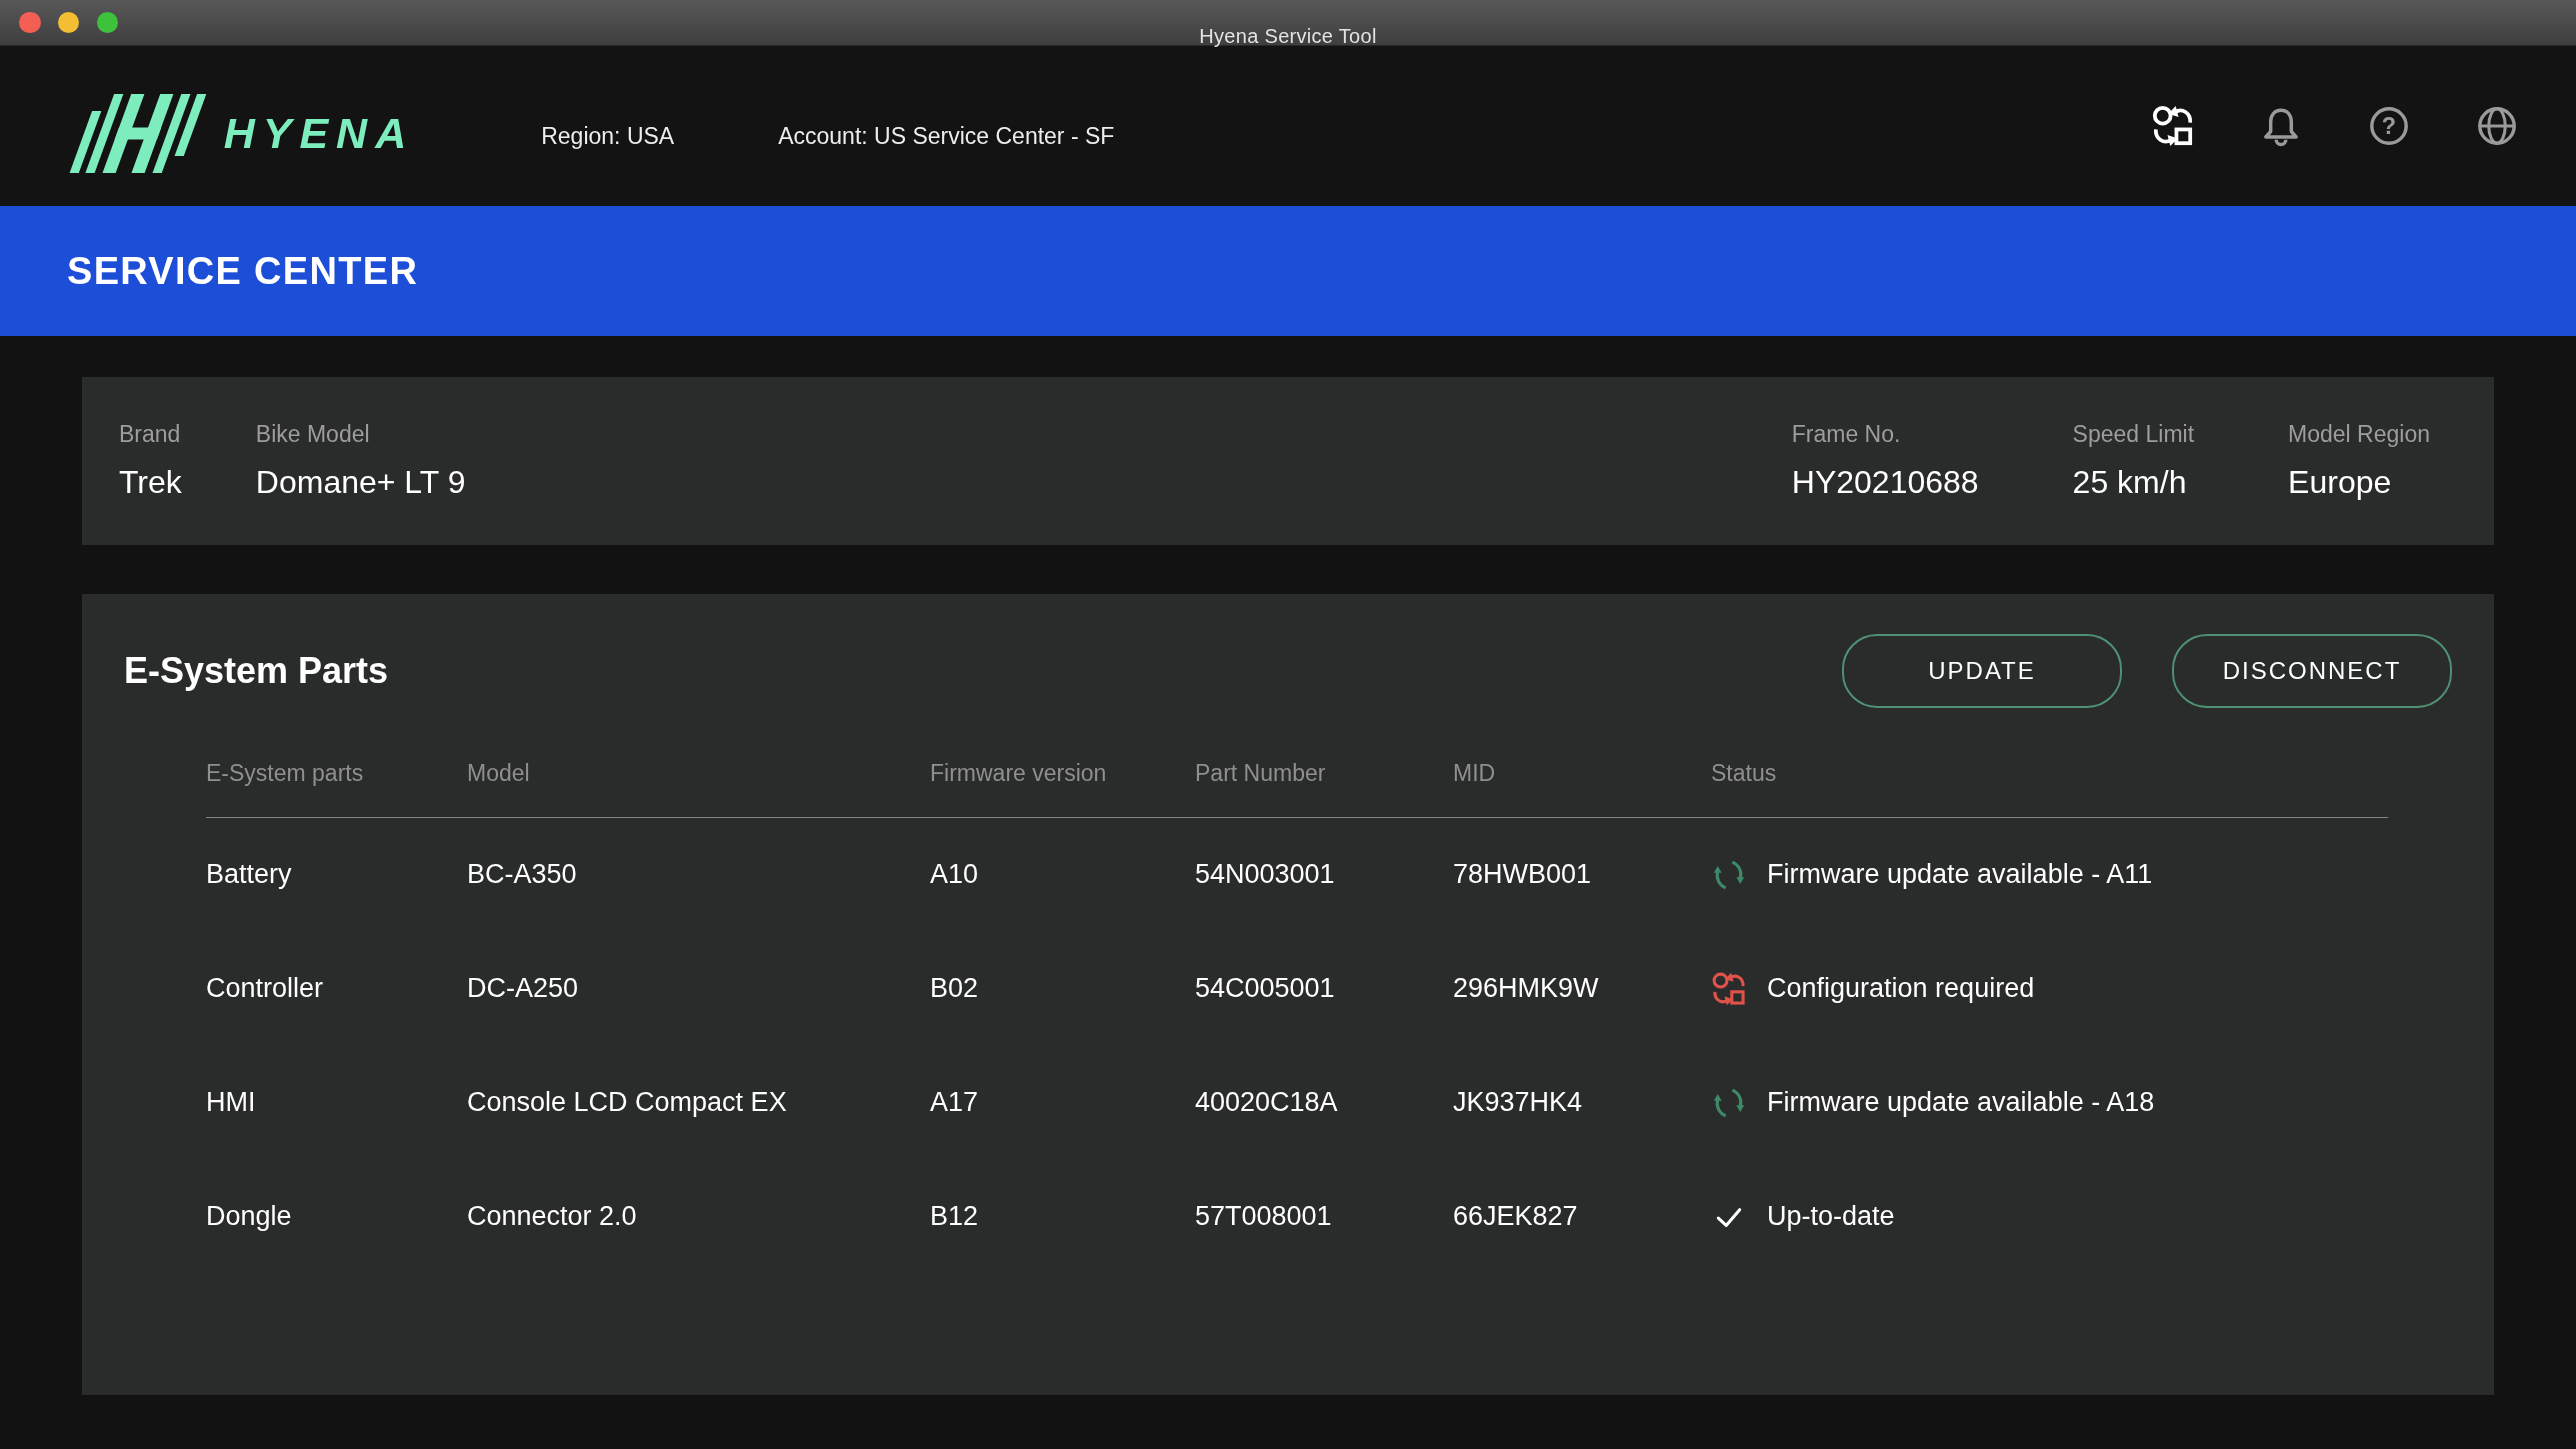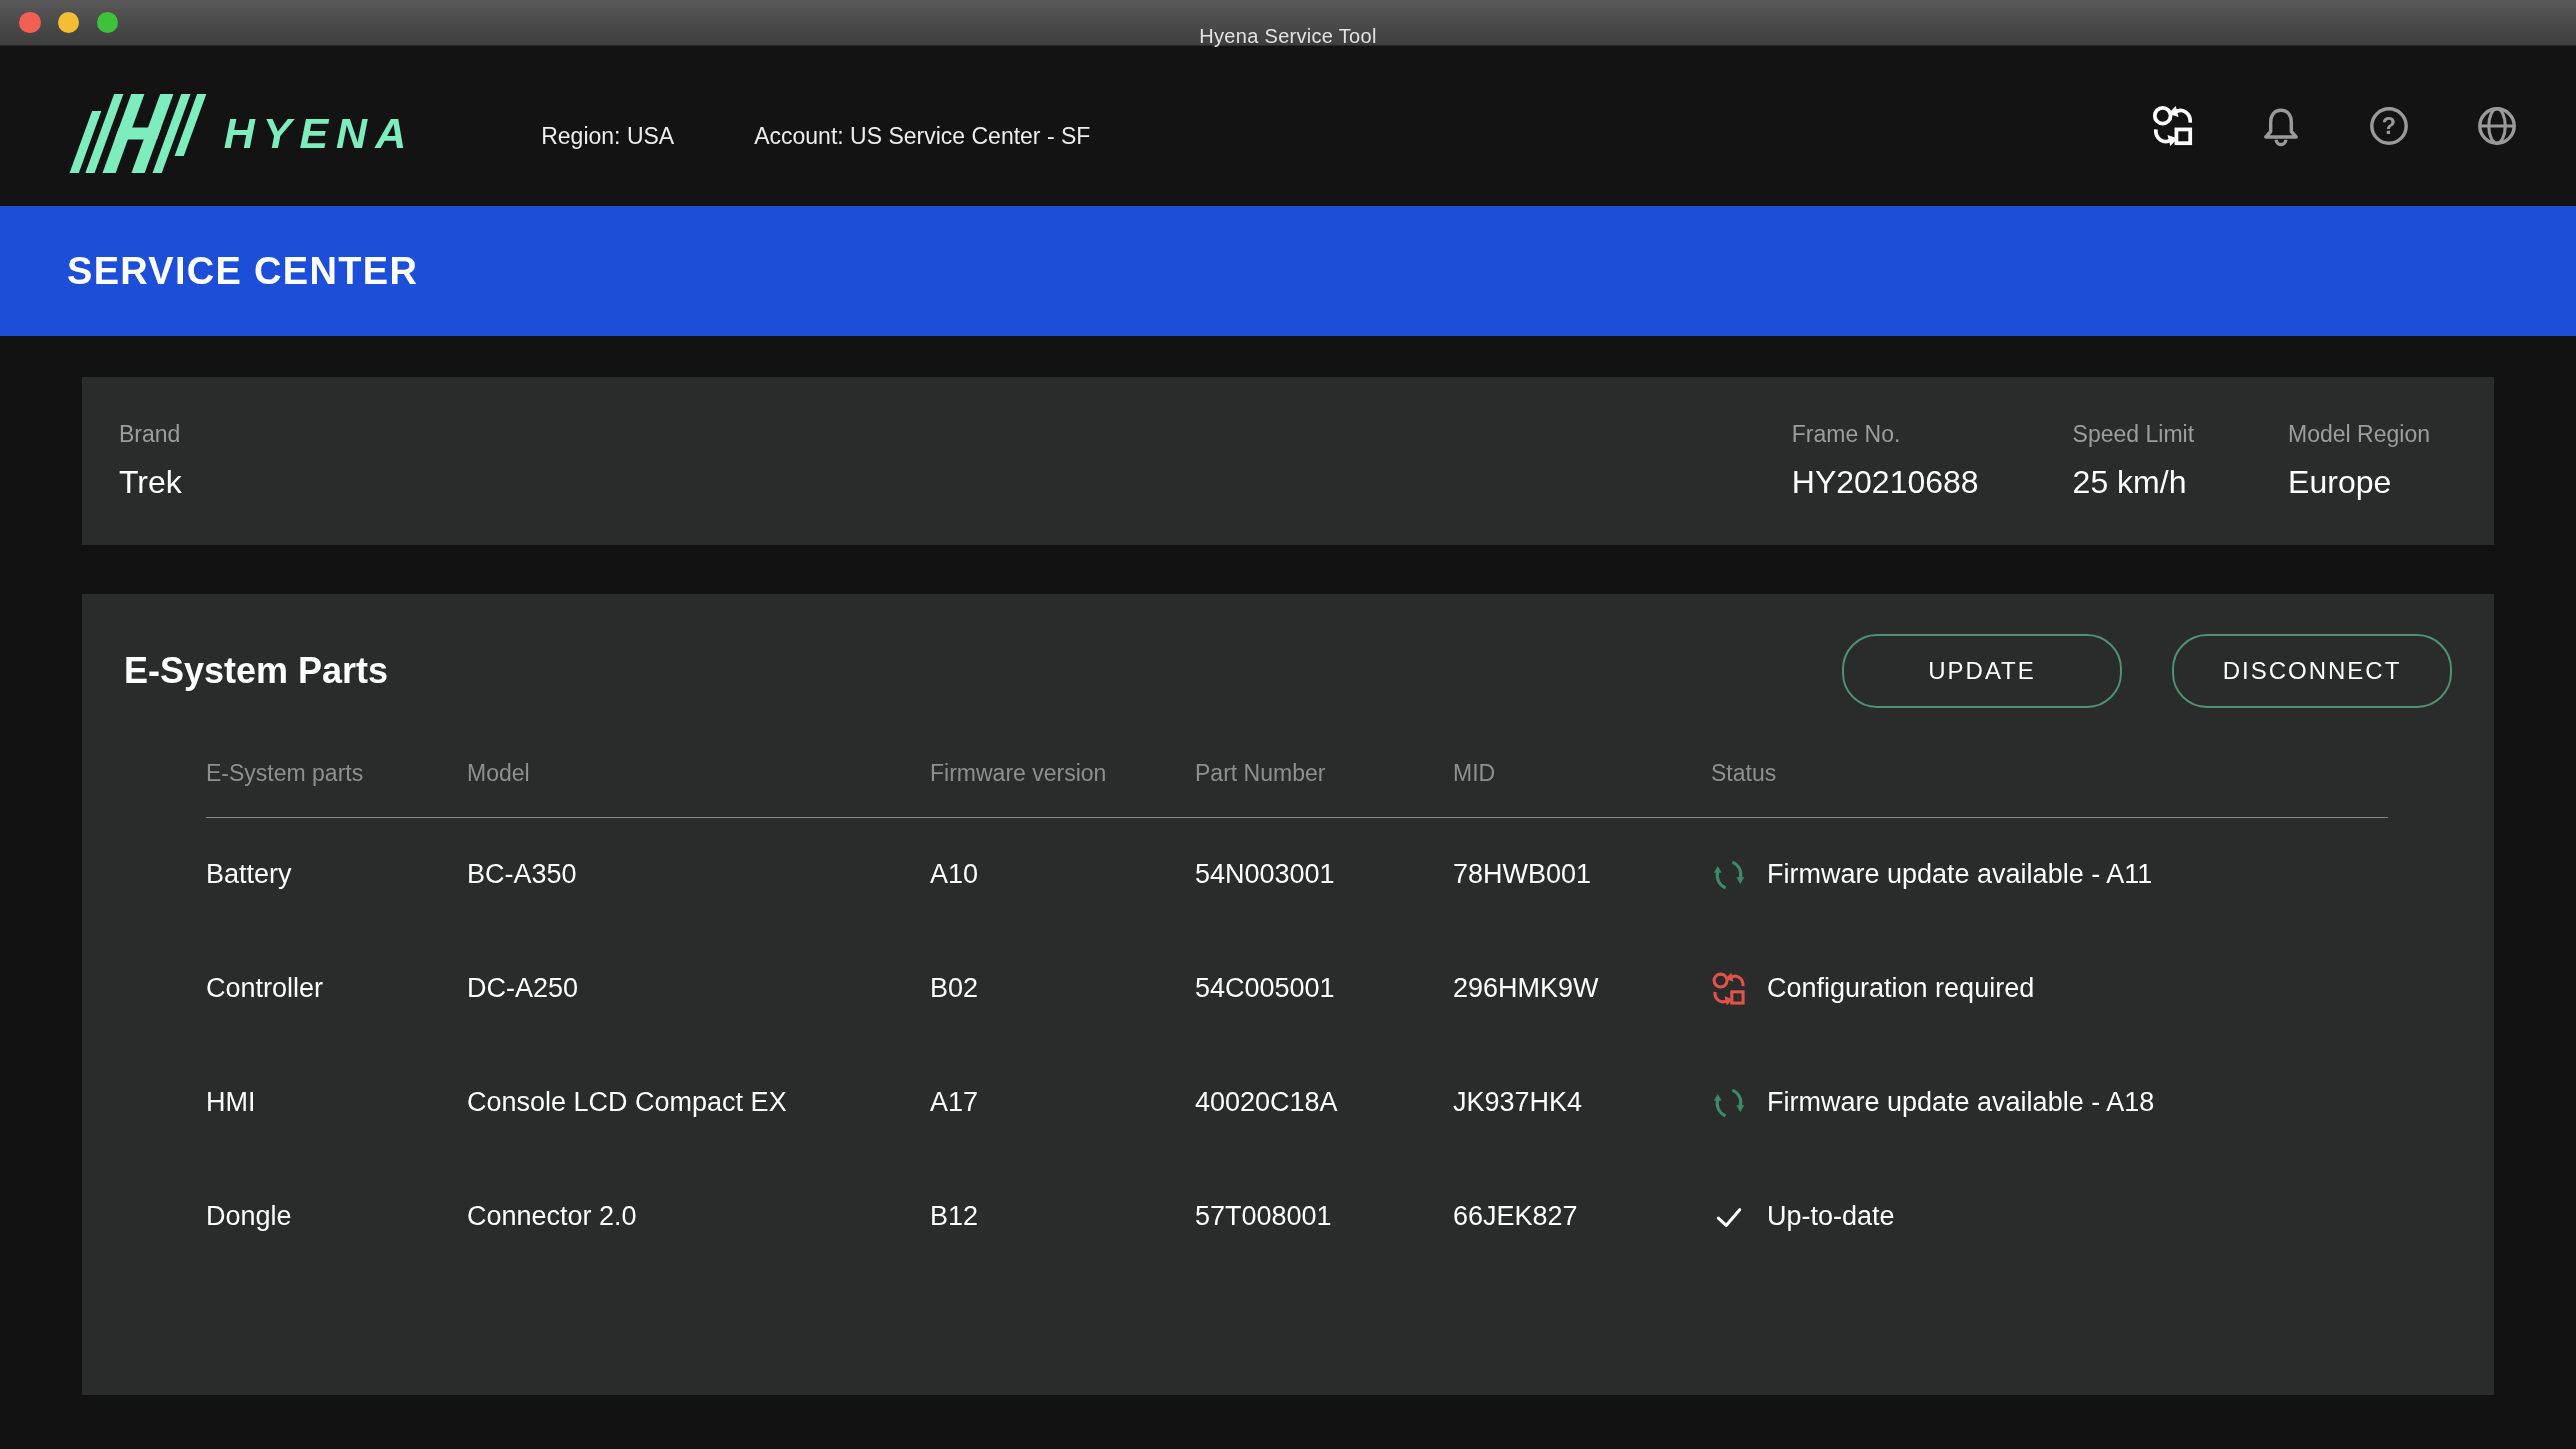--- a/index.html
+++ b/index.html
@@ -37,21 +37,21 @@
     background:#131313;
   }
   .logo { display:flex; align-items:center; margin-top:14.8px; }
   .logo-mark { display:block; }
   .logo-word {
     font-size:43px; font-weight:bold; font-style:italic;
     letter-spacing:8px; color:#7dedbe; margin-left:10.7px;
   }
   .hdr-text { font-size:23px; color:#ededed; margin-top:20px; }
   .hdr-region  { margin-left:127px; }
-  .hdr-account { margin-left:80px; }
+  .hdr-account { margin-left:104px; }
   .hdr-icons { margin-left:auto; display:flex; align-items:center; gap:64px; }
   .hicon { width:44px; height:44px; color:#9a9a9a; cursor:pointer; }
   .hicon.bright { color:#ffffff; }
   .hicon svg { width:100%; height:100%; display:block; }
 
   
   .page-band {
     height:130px; background:#1d4ed8;
     display:flex; align-items:center; padding-left:67px;
   }
@@ -197,20 +197,24 @@
 </div>
 
 <div class="spacer"></div>
 
 <div class="bike-bar">
   <div class="bike-left">
     <div class="field">
       <div class="f-label">Brand</div>
       <div class="f-value">Trek</div>
     </div>
+    <div class="field">
+      <div class="f-label">Bike Model</div>
+      <div class="f-value">Domane+ LT 9</div>
+    </div>
   </div>
   <div class="bike-right">
     <div class="field">
       <div class="f-label">Frame No.</div>
       <div class="f-value">HY20210688</div>
     </div>
     <div class="field">
       <div class="f-label">Speed Limit</div>
       <div class="f-value">25 km/h</div>
     </div>

